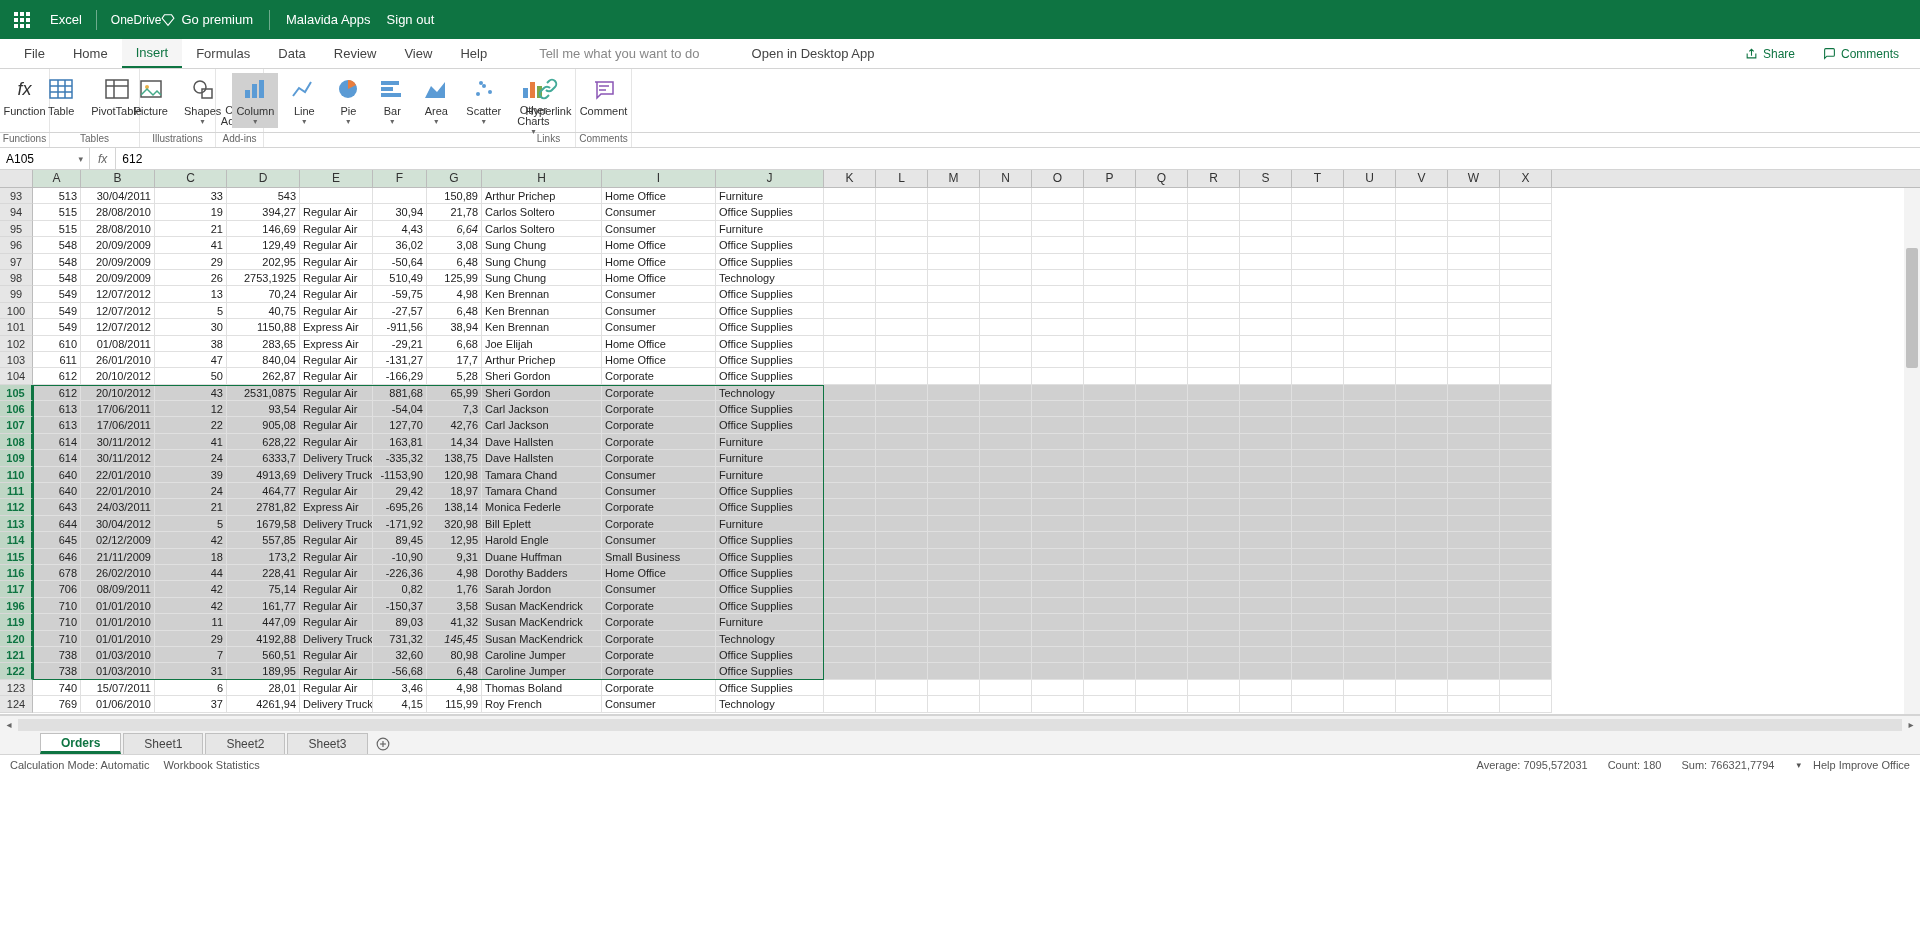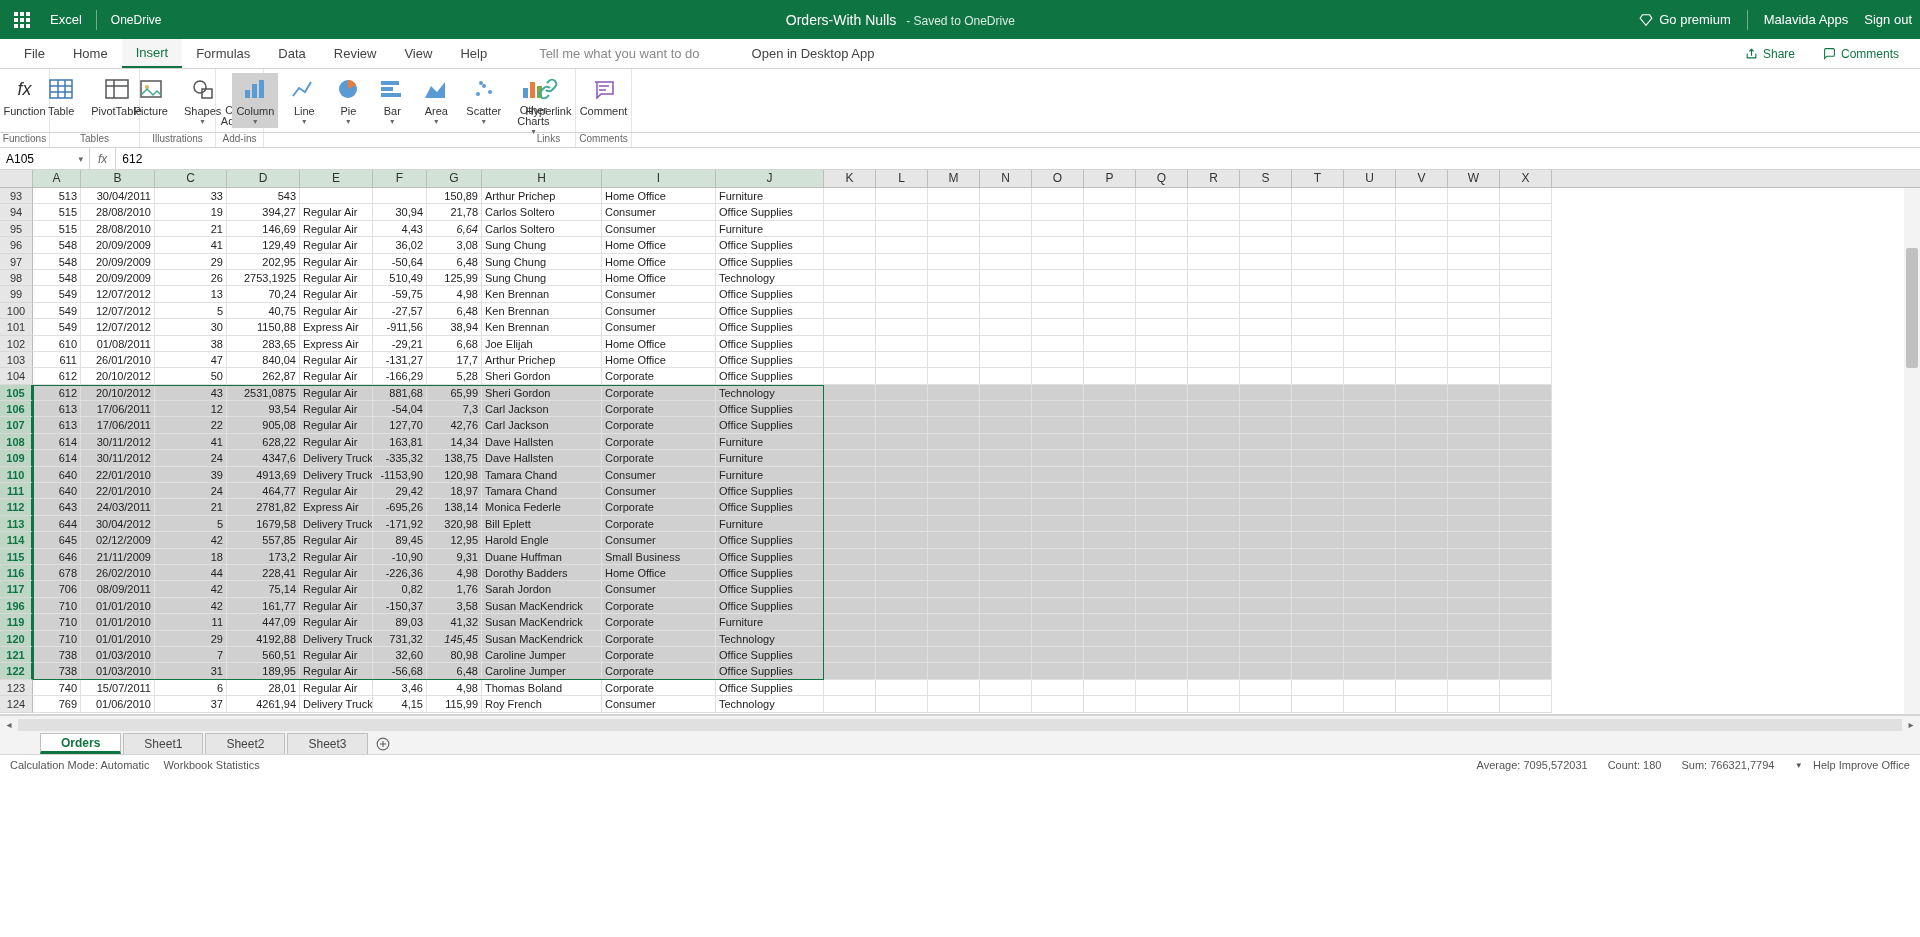--- a/index.html
+++ b/index.html
@@ -98,24 +98,20 @@
         <span></span>
         <span></span>
         <span></span>
         <span></span>
         <span></span>
         <span></span>
       </div>
     <span class="title-app">Excel</span>
     <span class="title-sep"></span>
     <span>OneDrive</span>
-  </div>
-  <div class="title-center">
-    <span>Orders-With Nulls</span>
-    <span class="saved">-   Saved to OneDrive</span>
   </div>
   <div class="title-right">
     <span class="premium">
       <svg width="14" height="14" viewBox="0 0 24 24" fill="none" stroke="#fff" stroke-width="2">
           <path d="M6 3h12l4 6-10 12L2 9z"></path>
         </svg>
       <span>Go premium</span>
     </span>
     <span class="title-sep"></span>
     <span>Malavida Apps</span>
@@ -804,21 +800,21 @@
         <div class="cell" style="width: 52px;"></div>
         <div class="cell" style="width: 52px;"></div>
         <div class="cell" style="width: 52px;"></div>
         <div class="cell" style="width: 52px;"></div>
       </div>
       <div class="row sel">
         <div class="row-h sel">109</div>
         <div class="cell num" style="width: 48px;">614</div>
         <div class="cell num" style="width: 74px;">30/11/2012</div>
         <div class="cell num" style="width: 72px;">24</div>
-        <div class="cell num" style="width: 73px;">4347,6</div>
+        <div class="cell num" style="width: 73px;">6333,7</div>
         <div class="cell" style="width: 73px;">Delivery Truck</div>
         <div class="cell num" style="width: 54px;">-335,32</div>
         <div class="cell num" style="width: 55px;">138,75</div>
         <div class="cell" style="width: 120px;">Dave Hallsten</div>
         <div class="cell" style="width: 114px;">Corporate</div>
         <div class="cell" style="width: 108px;">Furniture</div>
         <div class="cell" style="width: 52px;"></div>
         <div class="cell" style="width: 52px;"></div>
         <div class="cell" style="width: 52px;"></div>
         <div class="cell" style="width: 52px;"></div>

